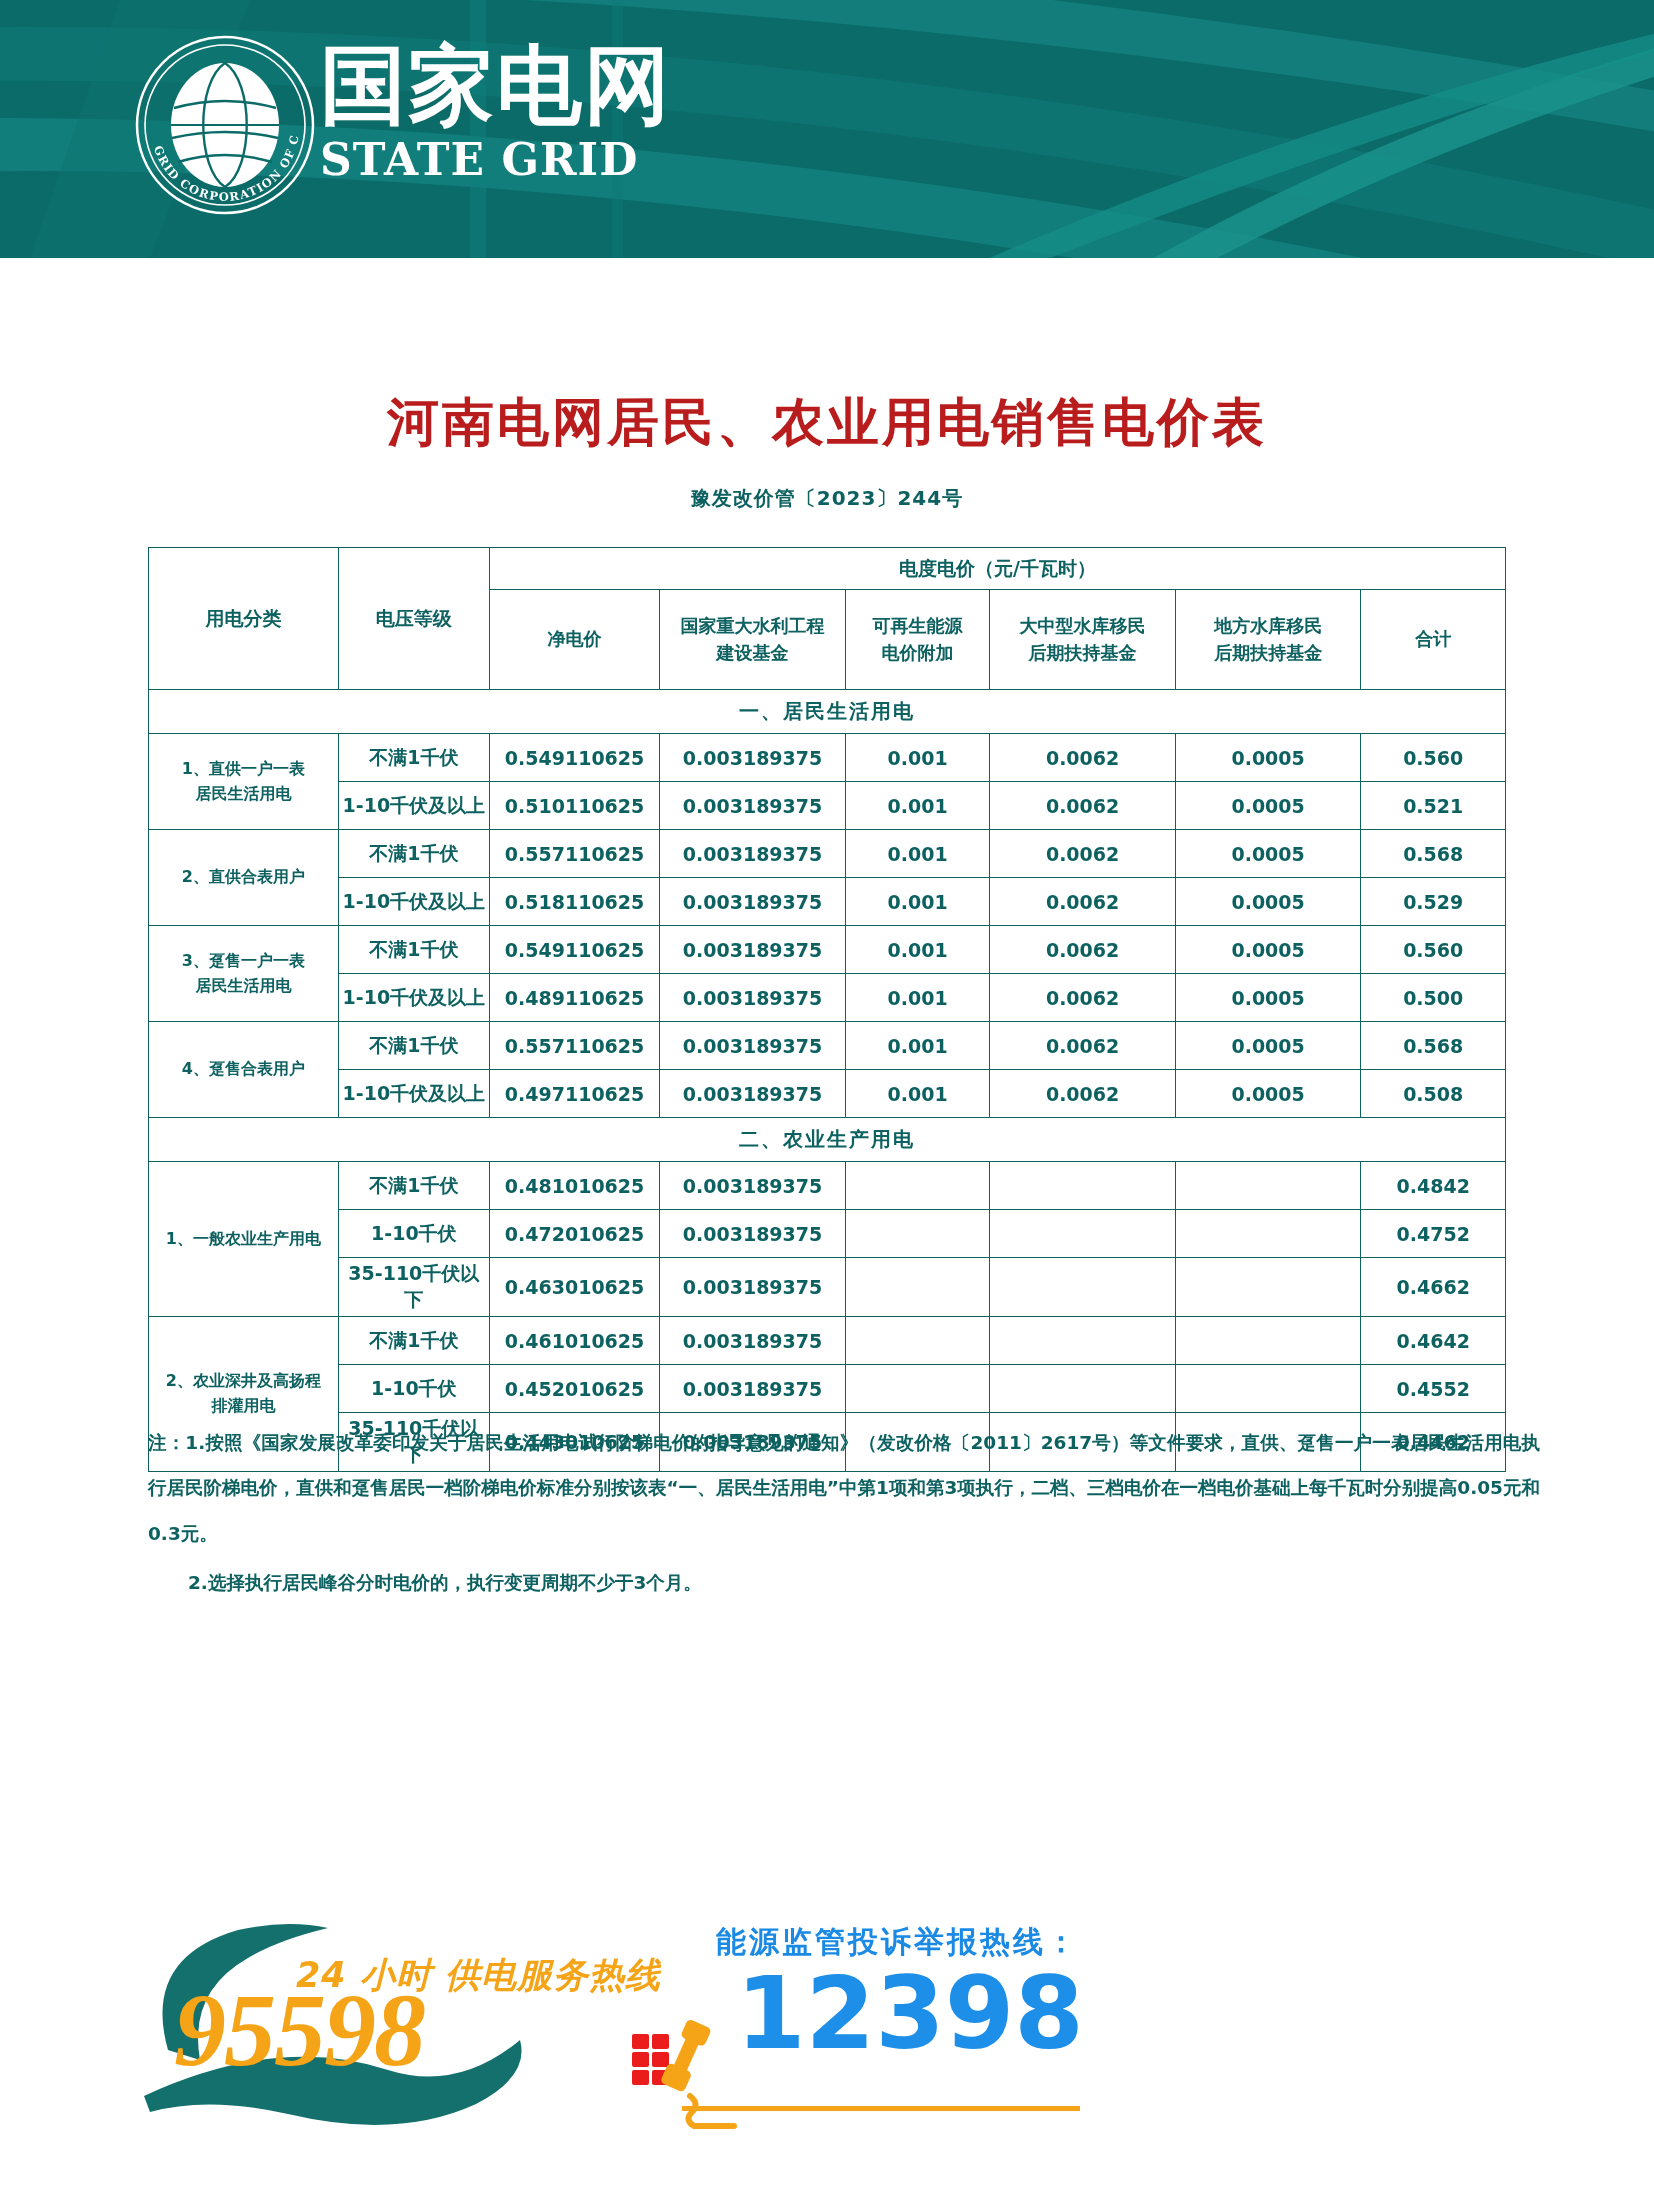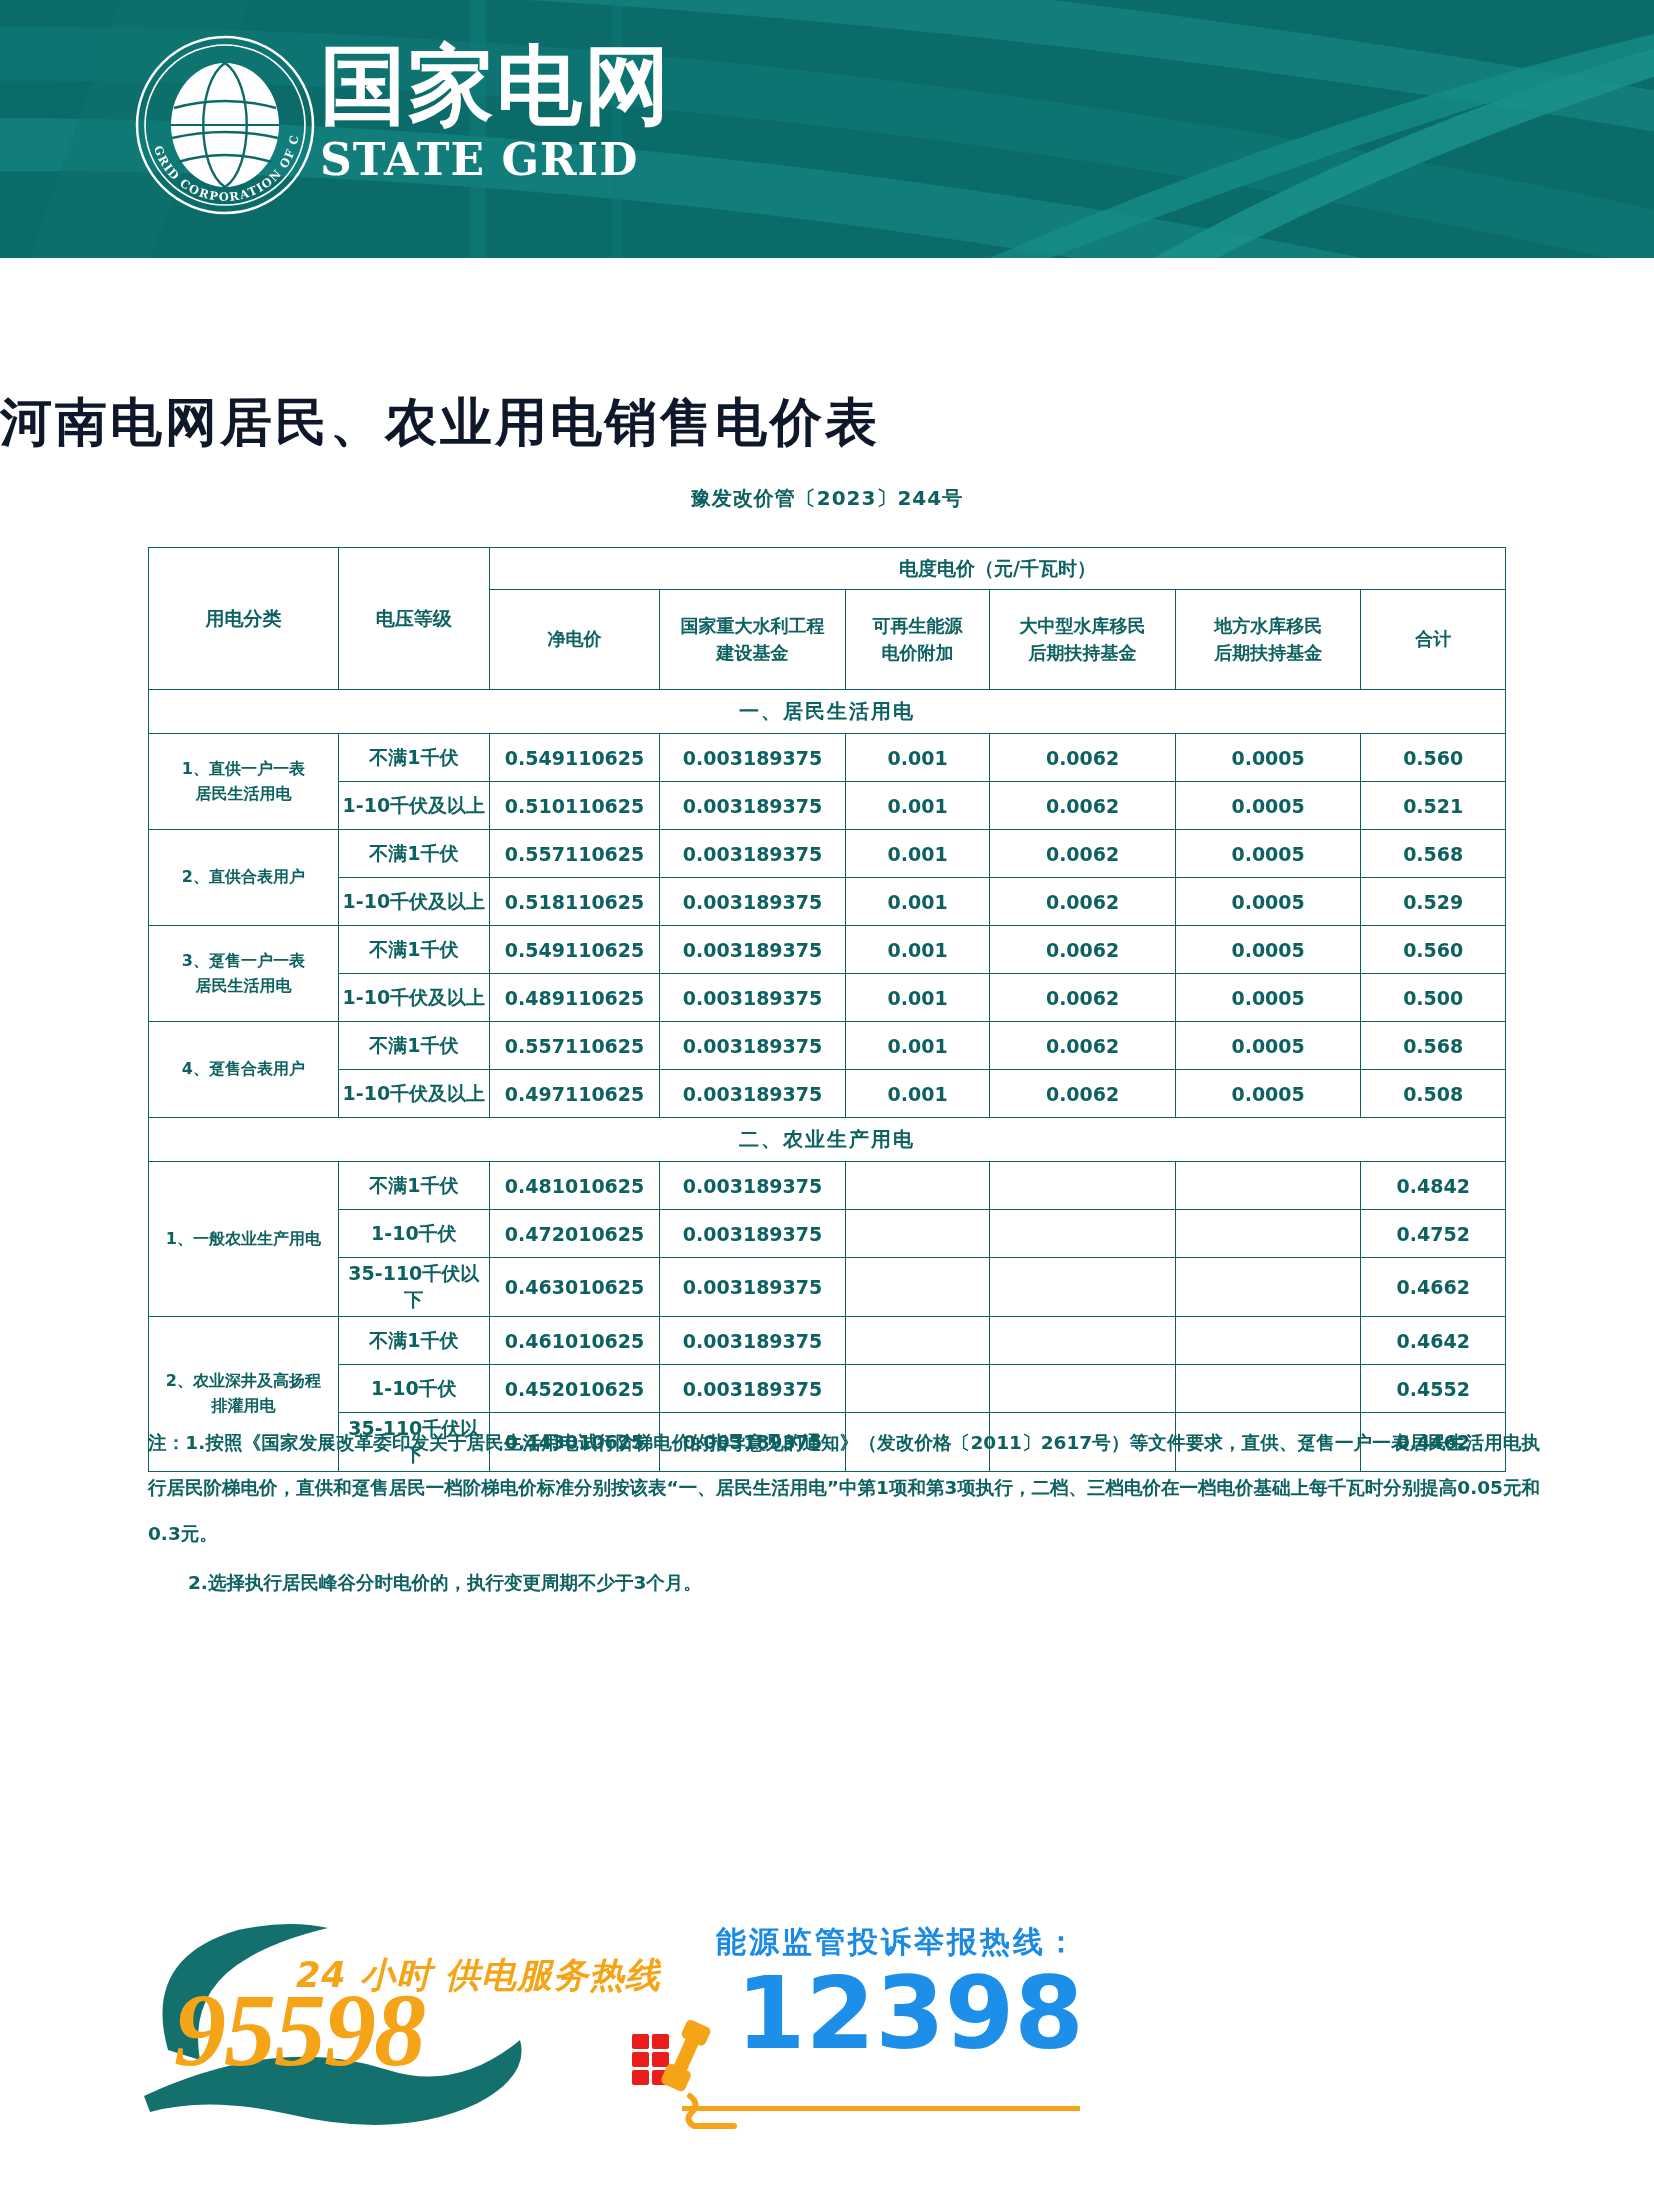--- a/index.html
+++ b/index.html
@@ -38,22 +38,22 @@
   .brand-en{
     font-family:"DejaVu Serif","Liberation Serif",serif;
     font-weight:700; font-size:44px; line-height:1.0;
     color:#ffffff; letter-spacing:1px; margin-top:10px;
     white-space:nowrap;
   }
 
   
   .doc-title{
     position:absolute; left:0; top:388px; width:1654px;
-    text-align:left;
-    font-size:52px; font-weight:700; color:#0f172a;
+    text-align:center;
+    font-size:52px; font-weight:700; color:#b91c1c;
     letter-spacing:3px;
     white-space:nowrap;
   }
   .doc-subtitle{
     position:absolute; left:0; top:485px; width:1654px;
     text-align:center;
     font-size:20px; font-weight:700; color:#0d6160;
     letter-spacing:1px;
   }
 

